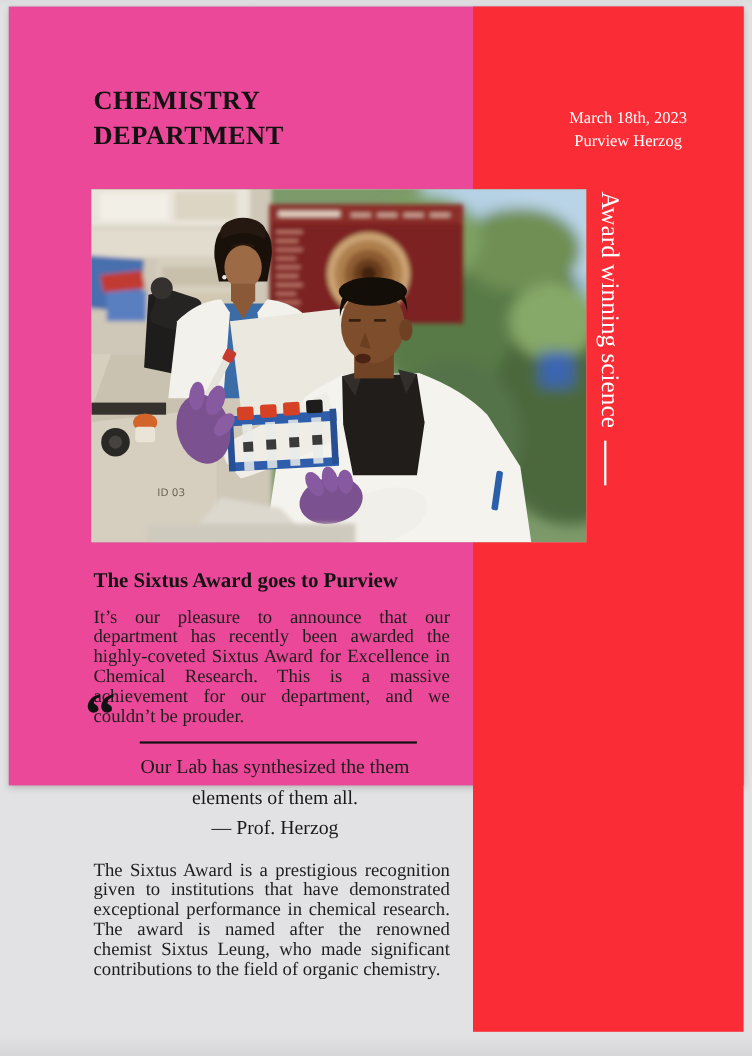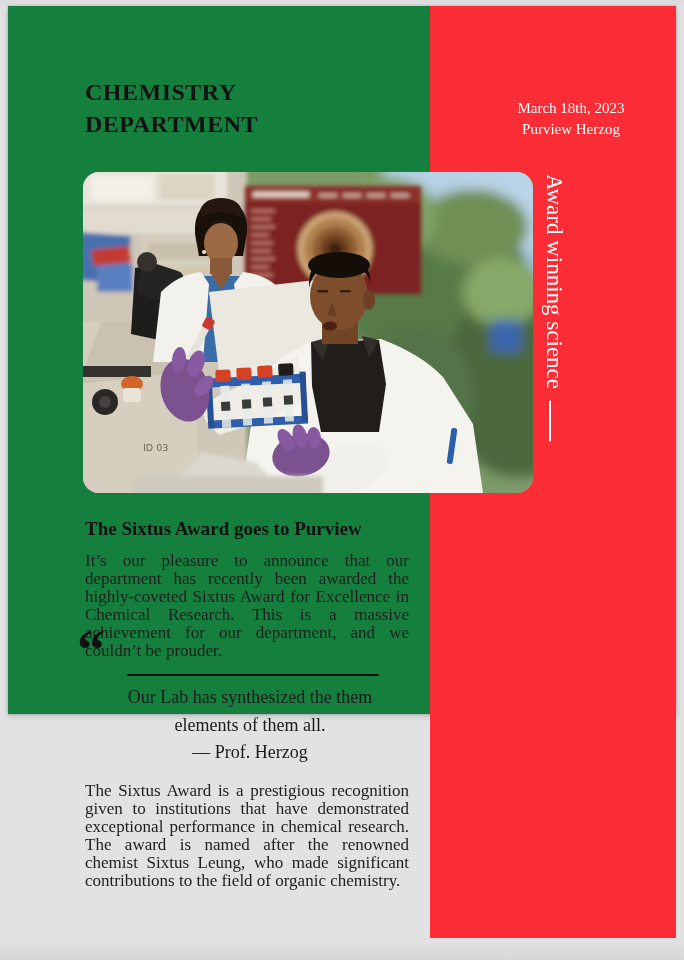--- a/index.html
+++ b/index.html
@@ -3,21 +3,21 @@
 <meta charset="utf-8">
 <style>
   html,body{margin:0;padding:0;}
   body{
     width:684px;height:960px;overflow:hidden;position:relative;
     background:linear-gradient(#dcdcdf, #e2e2e4 8px, #e2e2e4 940px, #d6d6d9);
     font-family:"Liberation Serif","DejaVu Serif",serif;
   }
   .paper{
     position:absolute;left:8px;top:6px;width:668px;height:708px;
-    background:#15803d;
+    background:#ec4899;
     box-shadow:0 0 2px rgba(0,0,0,.25), 0 2px 6px rgba(0,0,0,.18);
   }
   
   .sidebar{
     position:absolute;left:422px;top:0;width:246px;height:932px;
     background:#fa2d36;z-index:1;
   }
   .dateblock{
     position:absolute;left:0;top:92px;width:246px;box-sizing:border-box;
     padding-left:36px;text-align:center;color:#ffffff;
@@ -31,21 +31,21 @@
   }
   .tagline .dash{font-size:40px;margin-top:12px;}
   
   .masthead{
     position:absolute;left:77px;top:70px;width:340px;color:#121212;
     font-size:24px;line-height:32px;font-weight:700;letter-spacing:.5px;
   }
   .masthead span{display:block;}
   .photo{
     position:absolute;left:75px;top:166px;width:450px;height:321px;
-    overflow:hidden;z-index:2;background:#b9c6ae;border-radius:16px;
+    overflow:hidden;z-index:2;background:#b9c6ae;
   }
   .article-h{
     position:absolute;left:77px;top:512px;width:330px;color:#121212;
     font-size:19px;font-weight:700;margin:0;
   }
   .p1{position:absolute;left:77px;top:546px;width:324px;}
   .p2{position:absolute;left:77px;top:776px;width:324px;}
   .bodytext{
     margin:0;font-size:17px;line-height:18.1px;color:#1d1d1d;
     text-align:justify;

